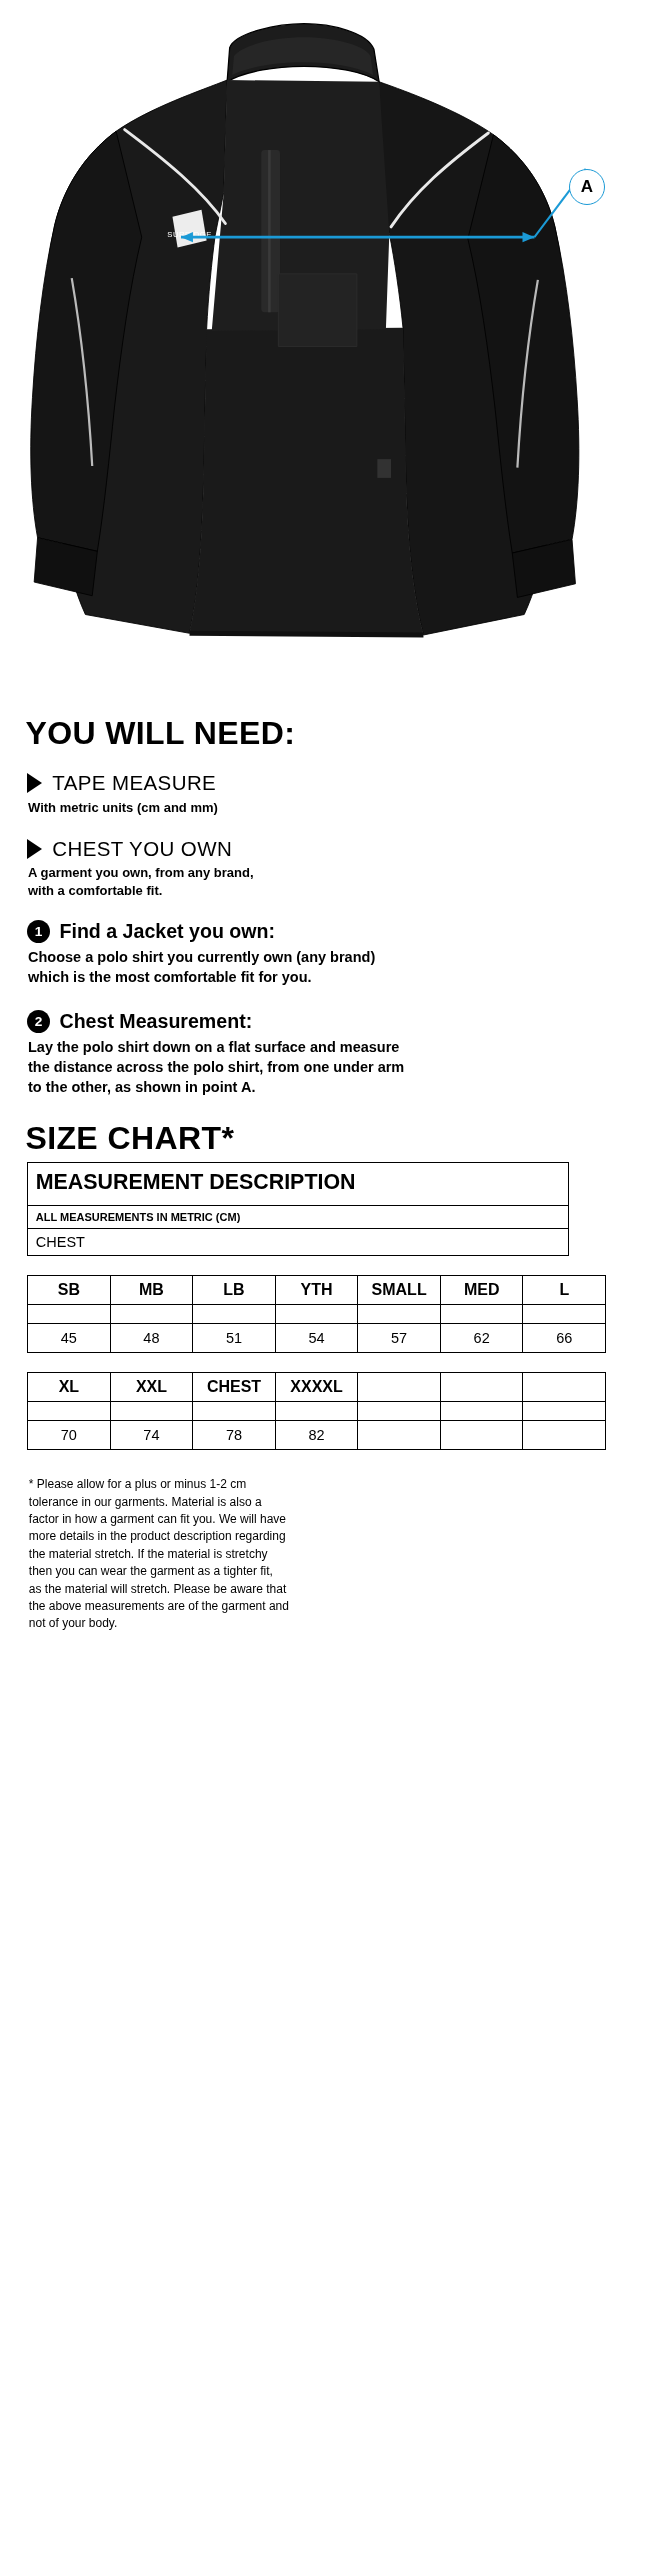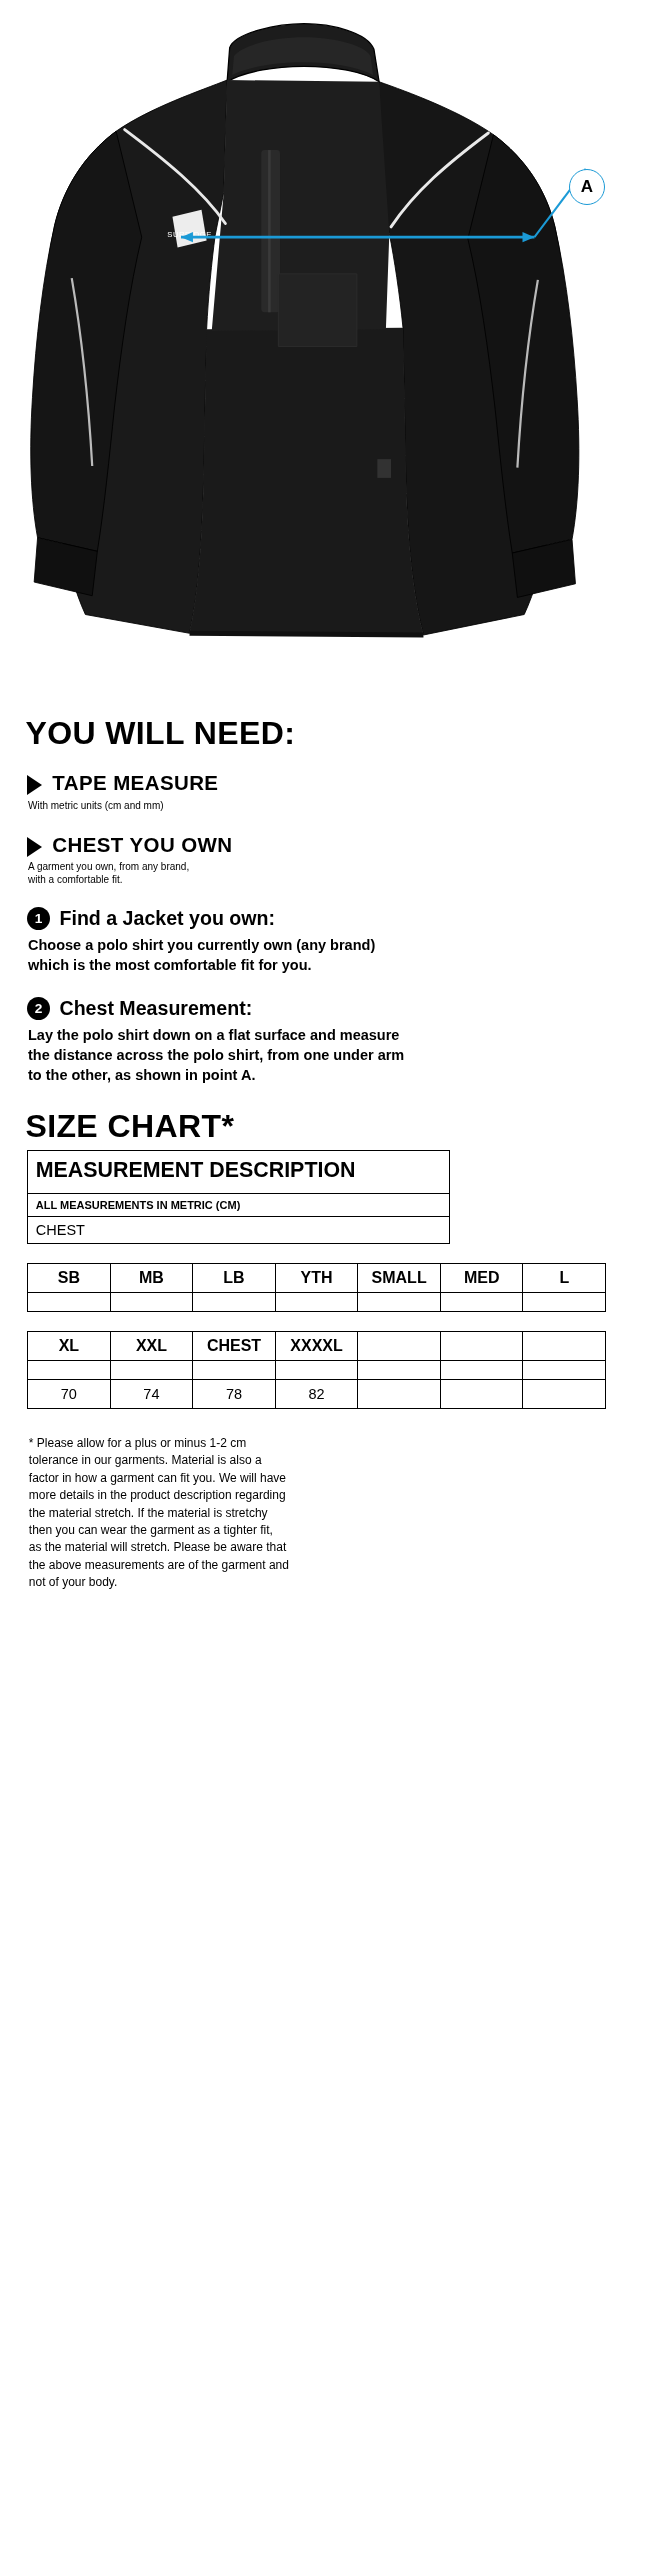--- a/index.html
+++ b/index.html
@@ -78,37 +78,37 @@
     font-size: 32px;
     font-weight: bold;
     letter-spacing: 0.4px;
     margin: 10.2px 0 19px 3.4px;
   }
   .need-item {
     margin: 0 0 5.1px 5.1px;
   }
   .need-head {
     display: flex;
-    align-items: flex-end;
+    align-items: center;
     gap: 10.2px;
     font-size: 20.5px;
-    font-weight: bold;
+    font-weight: normal;
     letter-spacing: 0.4px;
   }
   .tri {
     width: 0;
     height: 0;
     border-left: 15.4px solid #000;
     border-top: 10.2px solid transparent;
     border-bottom: 10.2px solid transparent;
     display: inline-block;
   }
   .need-sub {
-    font-size: 10px;
-    font-weight: normal;
+    font-size: 13px;
+    font-weight: bold;
     line-height: 1.35;
     margin: 3.4px 0 20.5px 0.9px;
     white-space: pre-line;
   }
 
   
   .step {
     margin: 0 0 6.8px 5.1px;
   }
   .step-head {
@@ -148,21 +148,21 @@
   }
   .size-sub {
     font-size: 14.5px;
     font-weight: bold;
     margin: 0 0 17px 5.1px;
   }
 
   table.desc-table {
     border-collapse: collapse;
     margin: 0 0 0 5.1px;
-    width: 423px;
+    width: 542px;
   }
   table.desc-table td {
     border: 1.7px solid #000;
     padding: 5.1px 7.7px;
   }
   .desc-head {
     font-size: 21.4px;
     font-weight: bold;
     padding: 7.7px 7.7px 9.4px 7.7px !important;
   }
@@ -356,20 +356,29 @@
     </tr>
     <tr class="blank">
       <td></td>
       <td></td>
       <td></td>
       <td></td>
       <td></td>
       <td></td>
       <td></td>
     </tr>
+    <tr>
+      <td>45</td>
+      <td>48</td>
+      <td>51</td>
+      <td>54</td>
+      <td>57</td>
+      <td>62</td>
+      <td>66</td>
+    </tr>
   </tbody>
     </table>
 
   <table class="sizes">
     <tbody>
         <tr>
       <th>XL</th>
       <th>XXL</th>
       <th>CHEST</th>
       <th>XXXXL</th>

